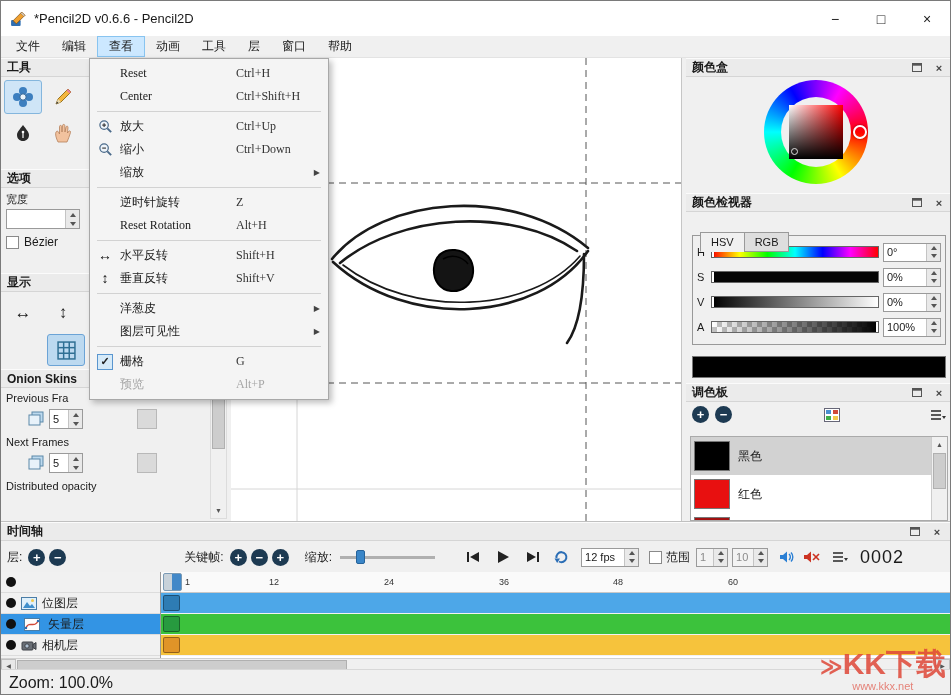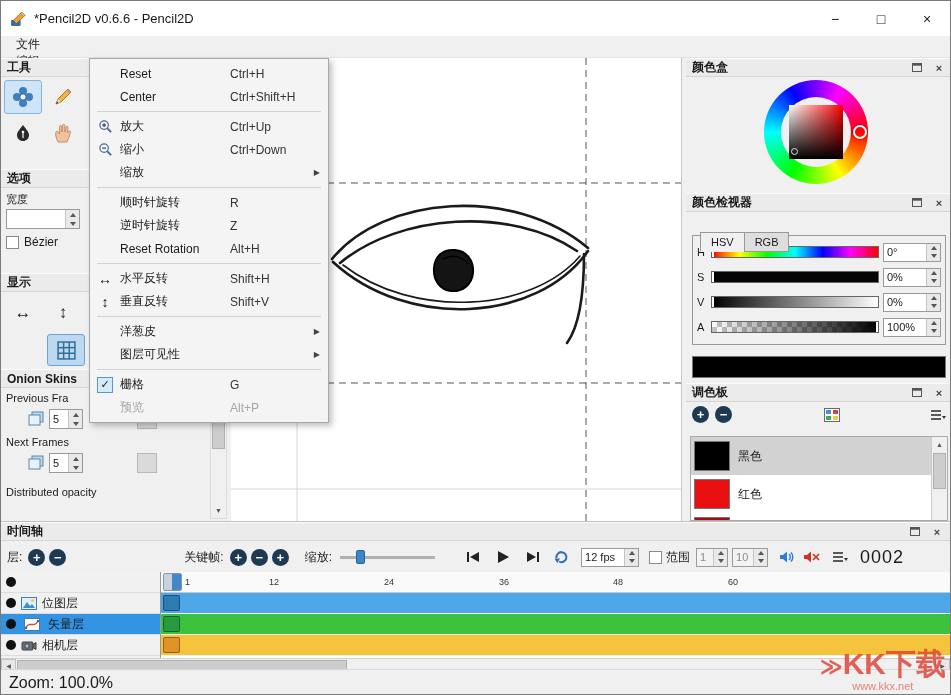--- a/index.html
+++ b/index.html
@@ -6,27 +6,27 @@
   body { font-family:"Liberation Sans","DejaVu Sans",sans-serif; background:#888; }
   .win { position:relative; width:951px; height:695px; background:#f0f0f0; border:1px solid #7a7a7a; overflow:hidden; font-size:12px; color:#1a1a1a; }
 
   
   .titlebar { position:absolute; left:0; top:0; right:0; height:35px; background:#fff; display:flex; align-items:center; padding-left:9px; }
   .title-text { margin-left:7px; font-size:13px; }
   .win-controls { margin-left:auto; display:flex; height:100%; }
   .win-btn { width:46px; display:flex; align-items:center; justify-content:center; font-size:14px; color:#222; cursor:default; }
 
   
-  .menubar { position:absolute; left:0; top:35px; right:0; height:22px; background:#f0f0f0; display:flex; align-items:stretch; padding-left:4px; border-bottom:1px solid #e3e3e3;flex-direction:column; }
+  .menubar { position:absolute; left:0; top:35px; right:0; height:22px; background:#f0f0f0; display:flex; align-items:stretch; padding-left:4px; border-bottom:1px solid #e3e3e3; }
   .mb-item { padding:0 11px; display:flex; align-items:center; font-size:12px; }
   .mb-item.active { background:#cce8ff; border:1px solid #88c4f0; }
 
   
   .dropdown { position:absolute; left:88px; top:57px; width:240px; background:#f4f4f4; border:1px solid #a8a8a8; box-shadow:3px 3px 6px rgba(0,0,0,.25); z-index:50; padding:3px 0; }
-  .mi { height:23px; display:flex; align-items:center; padding-right:6px; position:relative; }
+  .mi { height:23px; display:flex; align-items:center; position:relative;font-family:Liberation Serif, serif; }
   .mi-gutter { width:30px; display:flex; align-items:center; justify-content:center; flex:0 0 30px; }
   .mi-label { font-size:12px; white-space:nowrap; }
   .mi-short { margin-left:auto; flex:0 0 92px; font-size:12px; color:#333; }
   .mi.disabled .mi-label, .mi.disabled .mi-short { color:#a6a6a6; }
   .mi-arrow { position:absolute; right:8px; font-size:8px; color:#444; }
   .msep { height:1px; background:#d2d2d2; margin:3px 7px; }
   .mcheck { width:16px; height:16px; background:#d6eaf8; border:1px solid #5a96cf; display:flex; align-items:center; justify-content:center; font-size:11px; font-weight:bold; color:#222; }
   .flipg { font-size:14px; font-weight:bold; color:#111; }
 
   
@@ -283,21 +283,21 @@
                 <div>
                   <span class="ua"></span>
                 </div>
                 <div>
                   <span class="da"></span>
                 </div>
               </div>
           </div>
           <span class="gray-sq"></span>
         </div>
-        <div class="lbl" style="margin-top:6px;">Distributed opacity</div>
+        <div class="lbl" style="margin-top:0;">Distributed opacity</div>
         <div class="vscroll">
           <div class="vthumb"></div>
           <div class="sb-btn" style="bottom:0;">▼</div>
         </div>
       </div>
     </div>
 
     <div class="canvas">
       <svg width="450" height="463" viewBox="0 0 450 463">
         <line x1="66" y1="0" x2="66" y2="463" stroke="#d6d6d6"></line>
@@ -523,25 +523,20 @@
         <span class="mi-label">缩小</span>
         <span class="mi-short">Ctrl+Down</span>
       </div>
     <div class="mi">
         <span class="mi-gutter"></span>
         <span class="mi-label">缩放</span>
         <span class="mi-short"></span>
         <span class="mi-arrow">▶</span>
       </div>
     <div class="msep"></div>
-    <div class="mi">
-        <span class="mi-gutter"></span>
-        <span class="mi-label">顺时针旋转</span>
-        <span class="mi-short">R</span>
-      </div>
     <div class="mi">
         <span class="mi-gutter"></span>
         <span class="mi-label">逆时针旋转</span>
         <span class="mi-short">Z</span>
       </div>
     <div class="mi">
         <span class="mi-gutter"></span>
         <span class="mi-label">Reset Rotation</span>
         <span class="mi-short">Alt+H</span>
       </div>

